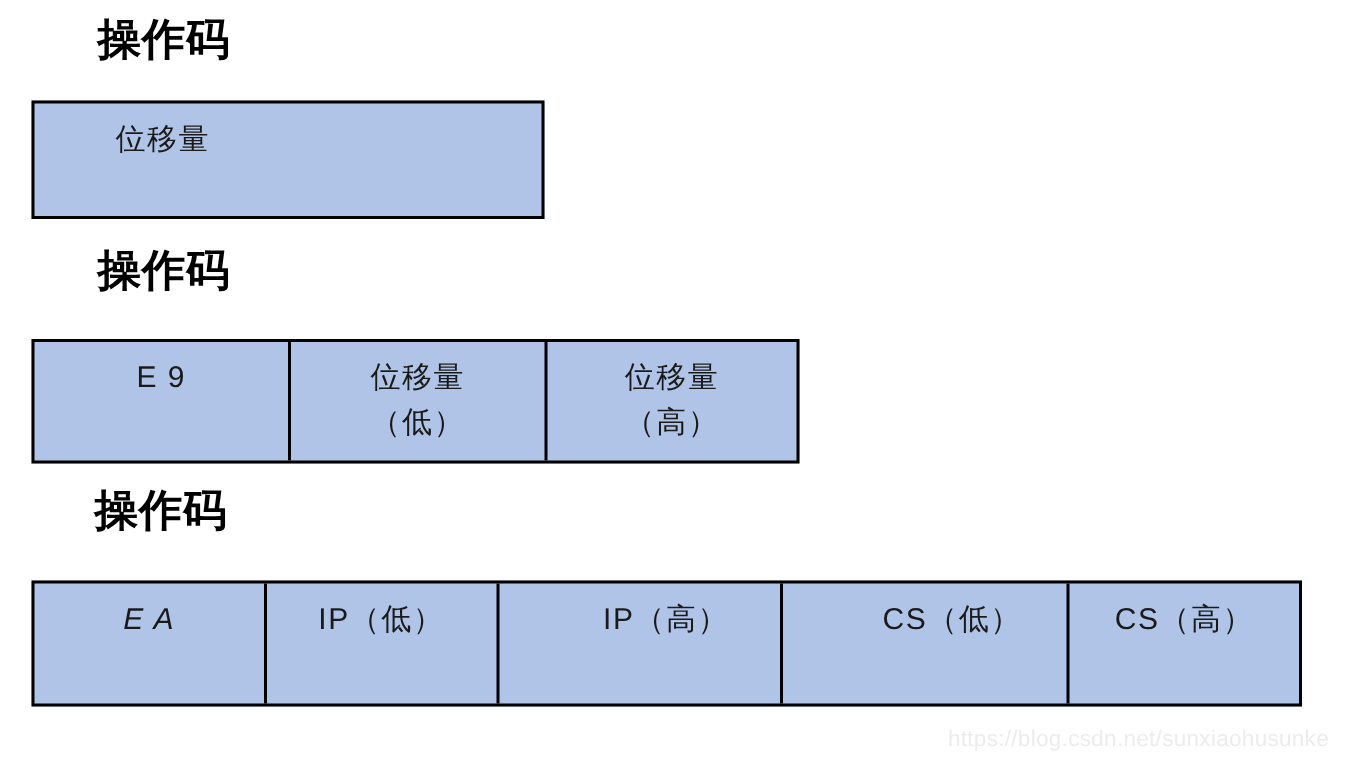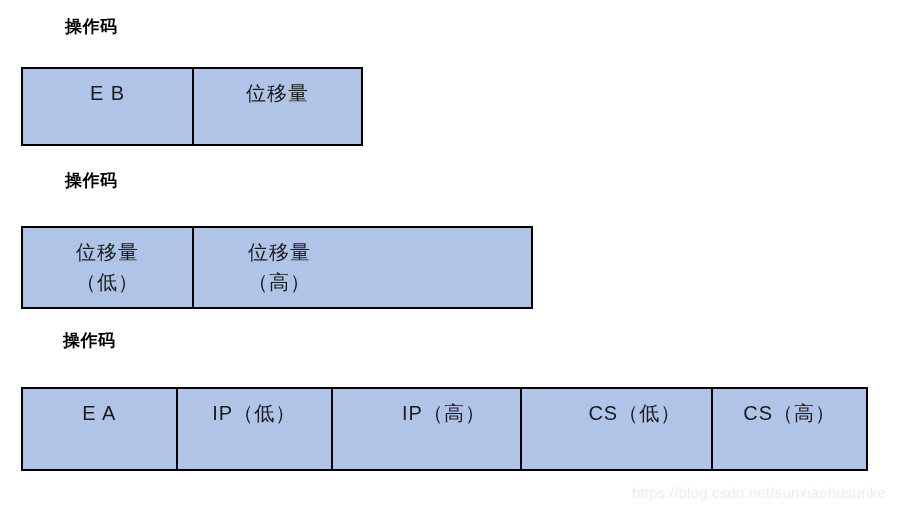--- a/index.html
+++ b/index.html
@@ -15,21 +15,21 @@
     overflow: hidden;
   }
   .canvas {
     position: relative;
     width: 902px;
     height: 505px;
   }
   .caption {
     position: absolute;
     font-weight: bold;
-    font-size: 17px;
+    font-size: 29px;
     line-height: 26px;
     color: #000000;
     white-space: nowrap;
     letter-spacing: 0.5px;
   }
   .fmt-table {
     position: absolute;
     display: flex;
     box-sizing: border-box;
     border: 2px solid #000000;
@@ -90,37 +90,37 @@
   }
 </style>
 </head>
 <body>
 
 <div class="canvas">
 
   <div class="caption" id="cap-short">操作码</div>
 
   <div class="fmt-table" id="table-jmp-short" style="background: rgb(176, 196, 232); border-color: rgb(0, 0, 0);">
-    <div class="fmt-cell" style="border-right-color: rgb(0, 0, 0);">E B</div>
     <div class="fmt-cell" style="border-right-color: rgb(0, 0, 0);">位移量</div>
   </div>
 
   <div class="caption" id="cap-near">操作码</div>
 
   <div class="fmt-table" id="table-jmp-near" style="background: rgb(176, 196, 232); border-color: rgb(0, 0, 0);">
+    <div class="fmt-cell" style="border-right-color: rgb(0, 0, 0);">E 9</div>
     <div class="fmt-cell" style="border-right-color: rgb(0, 0, 0);">位移量
 （低）</div>
     <div class="fmt-cell" style="border-right-color: rgb(0, 0, 0);">位移量
 （高）</div>
   </div>
 
   <div class="caption" id="cap-far">操作码</div>
 
   <div class="fmt-table" id="table-jmp-far" style="background: rgb(176, 196, 232); border-color: rgb(0, 0, 0);">
-    <div class="fmt-cell" style="border-right-color: rgb(0, 0, 0);">E A</div>
+    <div class="fmt-cell" style="border-right-color: rgb(0, 0, 0); font-style: italic;">E A</div>
     <div class="fmt-cell" style="border-right-color: rgb(0, 0, 0);">IP（低）</div>
     <div class="fmt-cell" style="border-right-color: rgb(0, 0, 0); padding-left: 35px;">IP（高）</div>
     <div class="fmt-cell" style="border-right-color: rgb(0, 0, 0); margin-left: 36px;">CS（低）</div>
     <div class="fmt-cell" style="border-right-color: rgb(0, 0, 0);">CS（高）</div>
   </div>
 
   <div class="watermark" style="color: rgb(236, 236, 237);">https://blog.csdn.net/sunxiaohusunke</div>
 
 </div>
 

